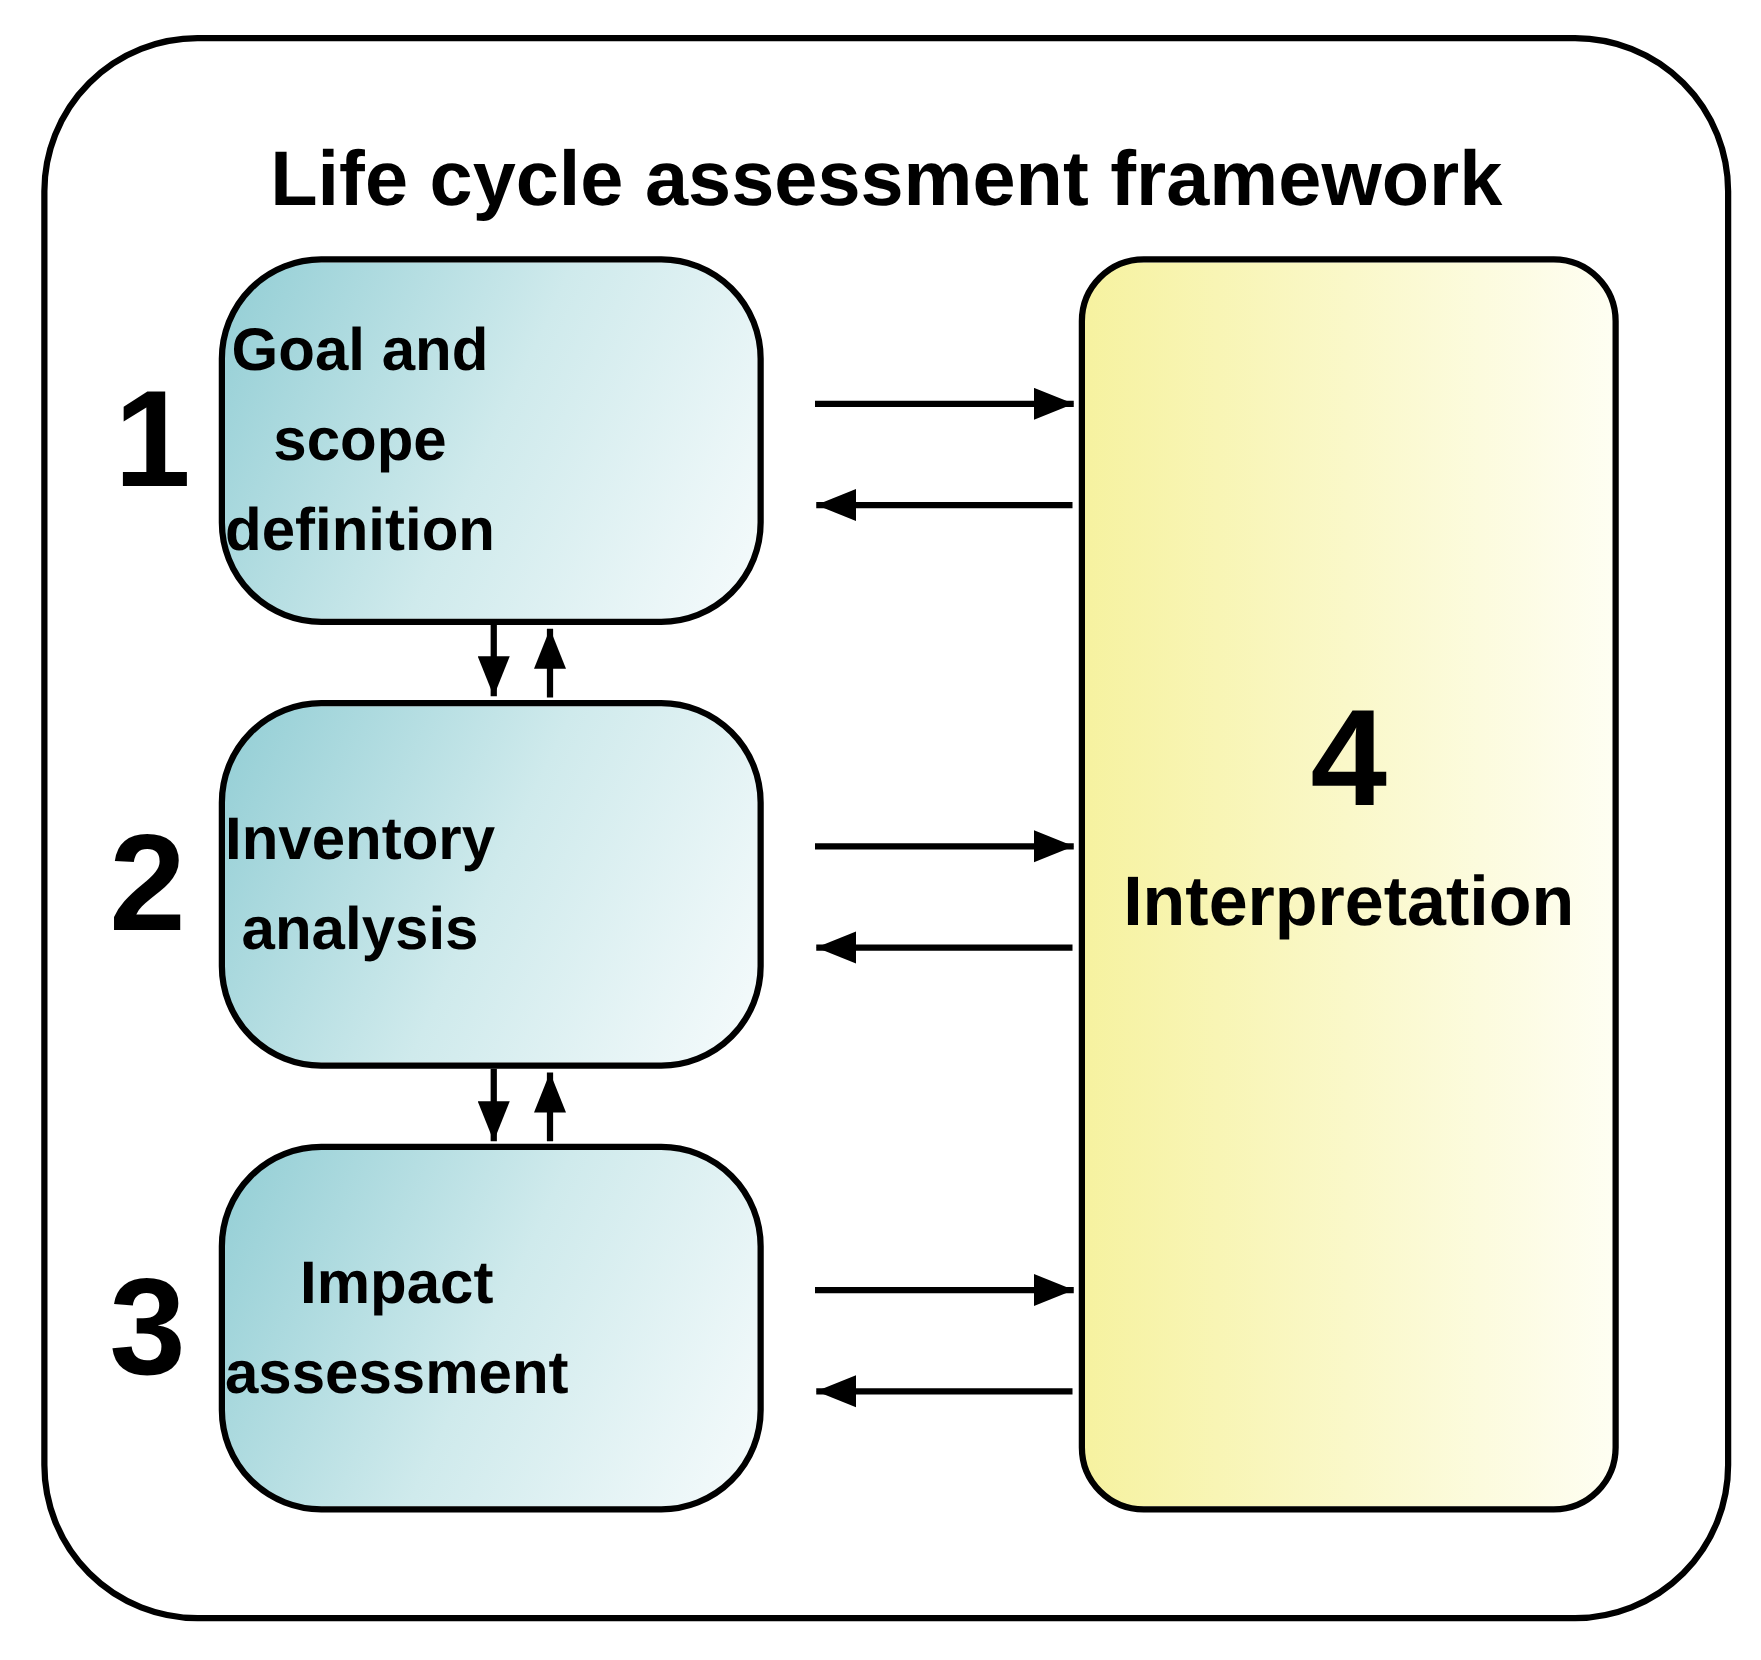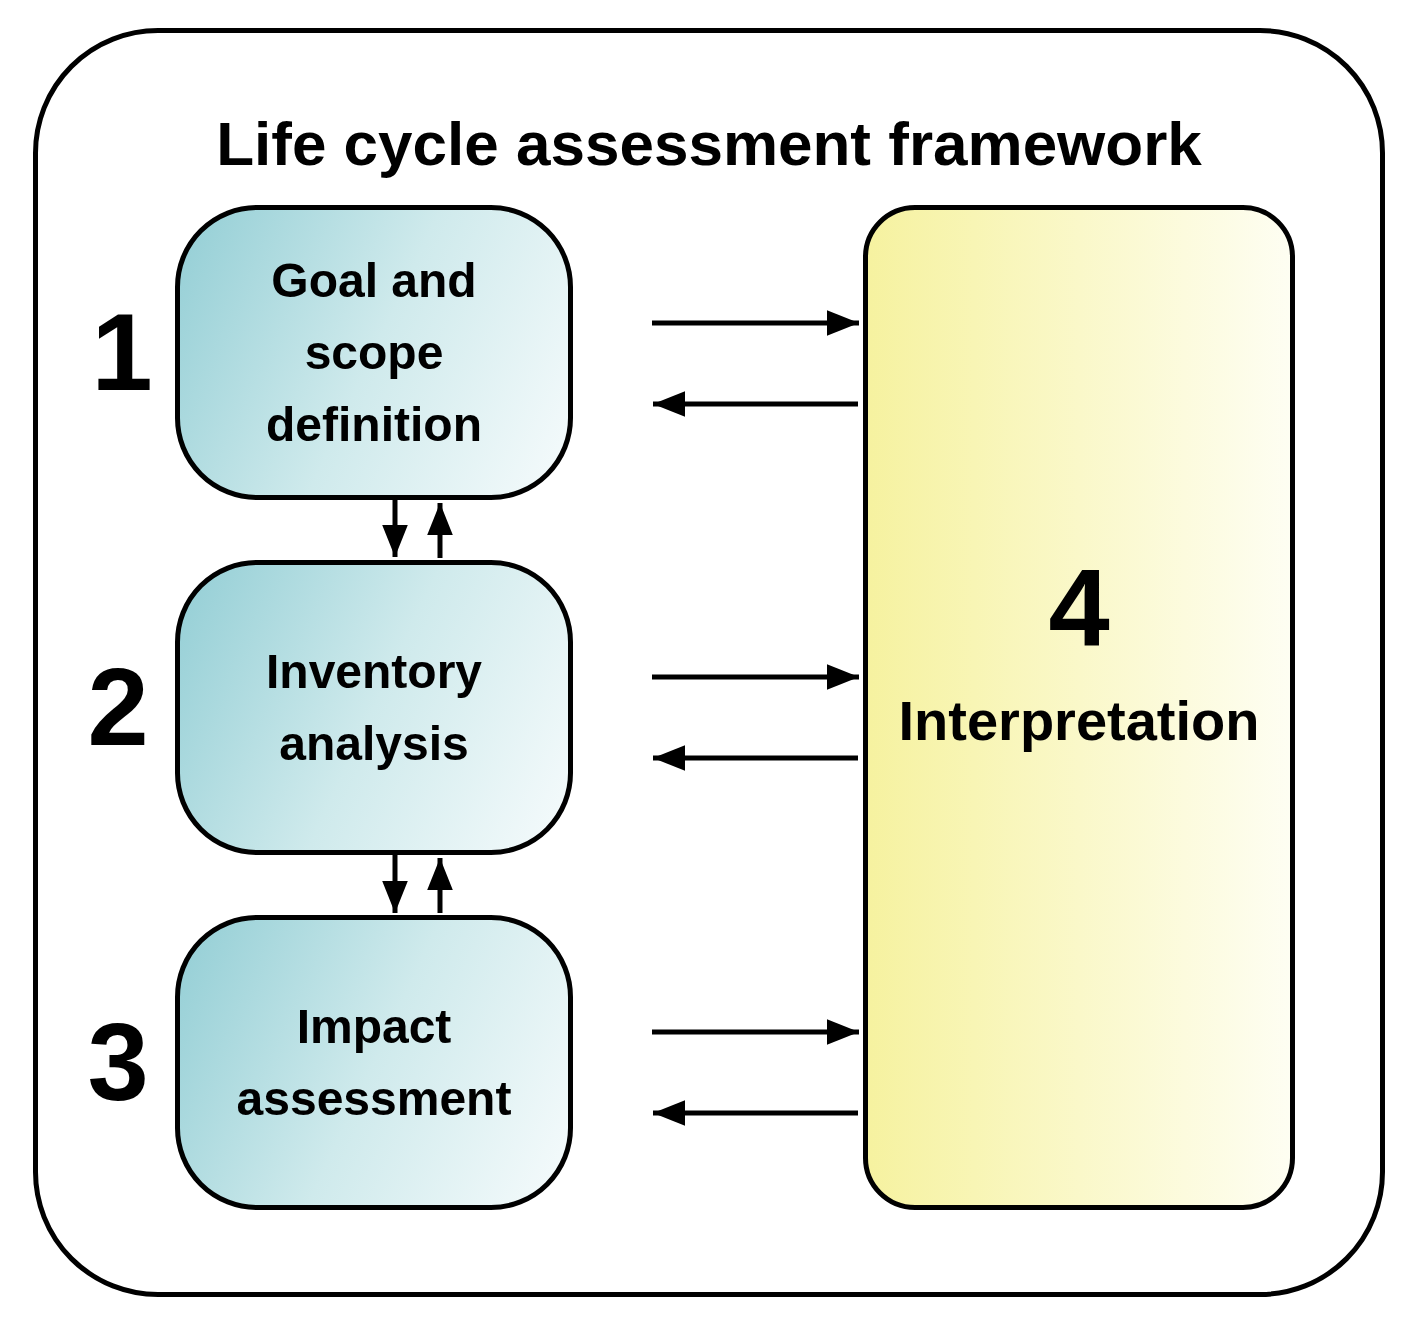--- a/index.html
+++ b/index.html
@@ -51,30 +51,30 @@
     font-size: 110px;
     font-weight: bold;
     line-height: 116px;
   }
   .num-1 { left: 62px; top: 294px; }
   .num-2 { left: 58px; top: 649px; }
   .num-3 { left: 58px; top: 1004px; }
   .stage-box {
     position: absolute;
     left: 175px;
-    width: 398px; height: 295px;
+    width: 436px; height: 295px;
     border: 5px solid var(--color-border);
     border-radius: 82px;
     background: linear-gradient(115deg,
       var(--color-box_teal_start) 0%,
       var(--color-box_teal_mid) 50%,
       var(--color-box_teal_end) 100%);
     display: flex;
     align-items: center;
-    justify-content: center;
+    justify-content: flex-start;
   }
   .box-1 { top: 205px; }
   .box-2 { top: 560px; }
   .box-3 { top: 915px; }
   .stage-label {
     white-space: pre-line;
     text-align: center;
     font-size: 48px;
     font-weight: bold;
     line-height: 72px;

